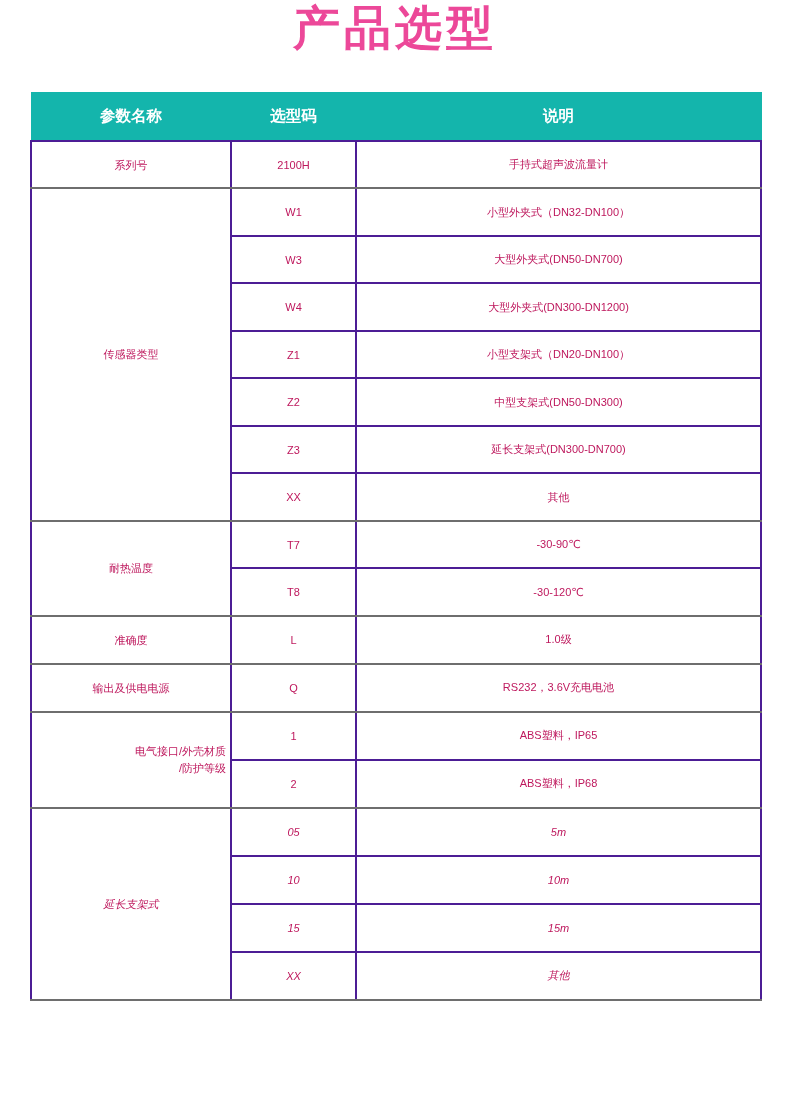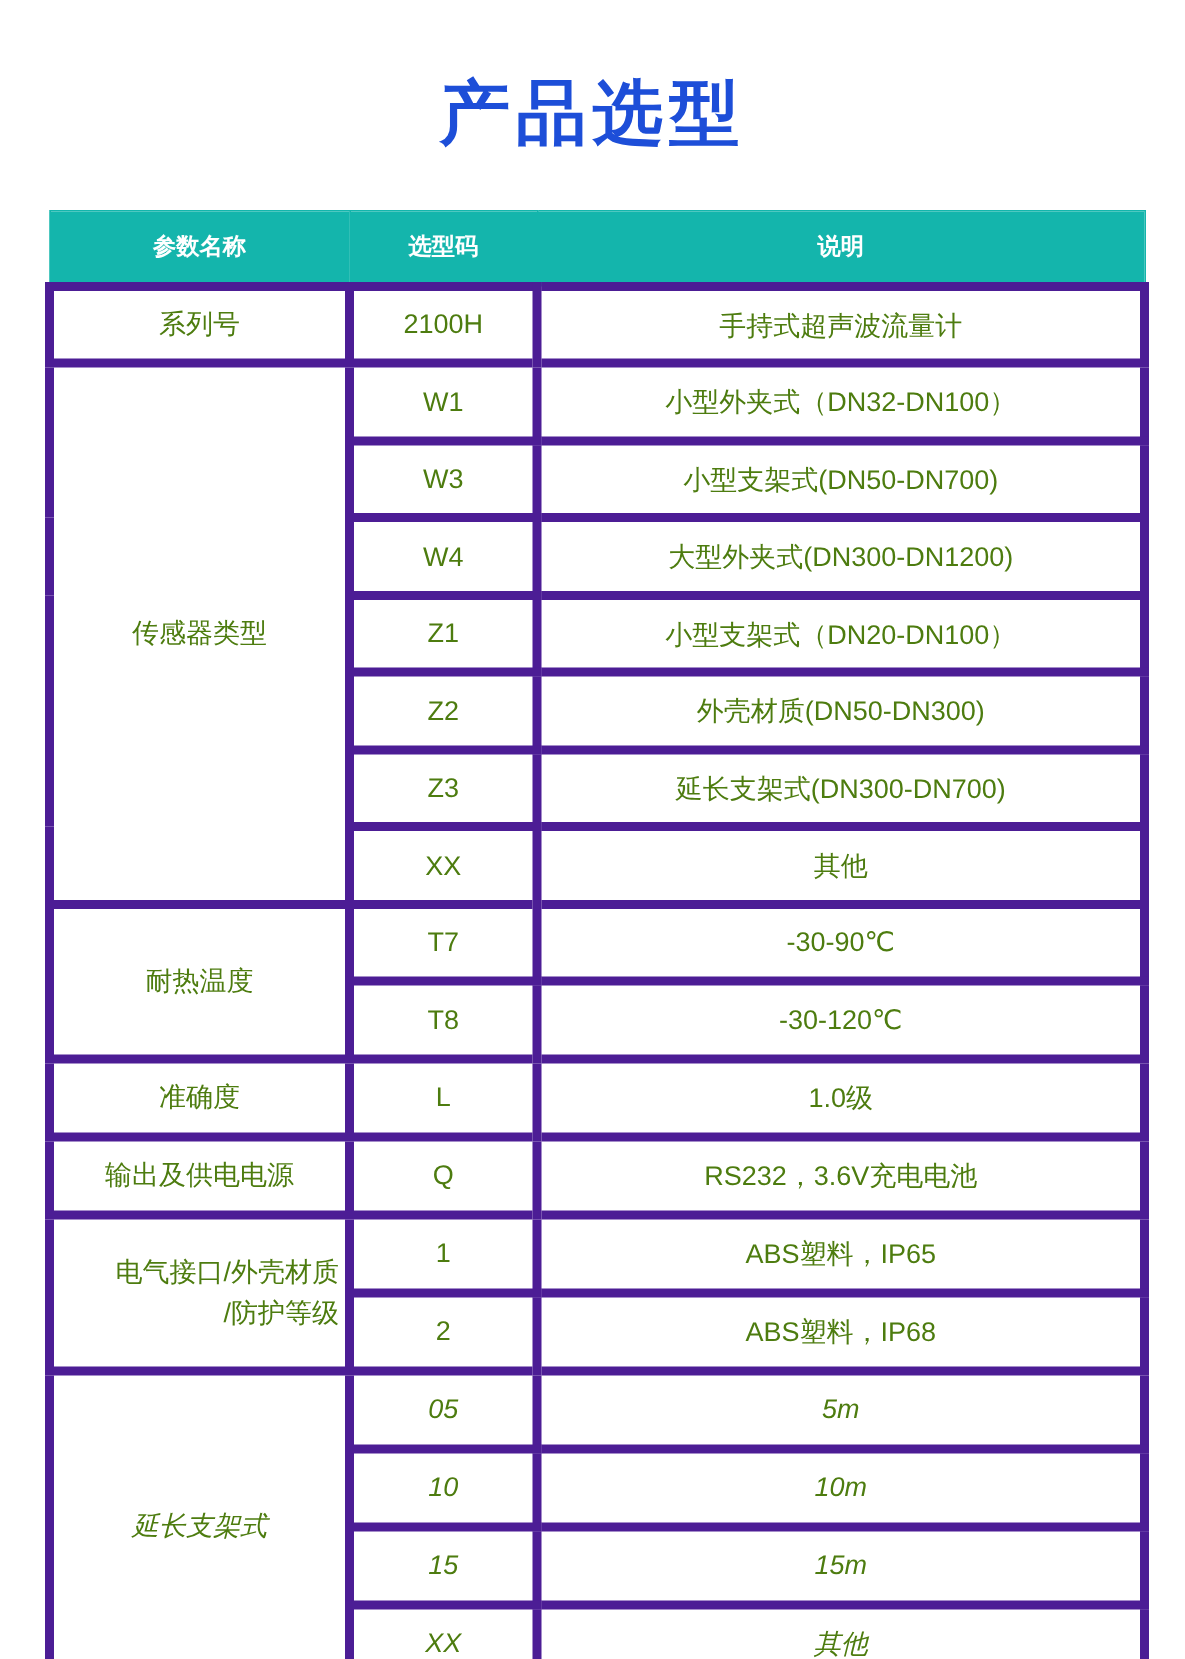--- a/index.html
+++ b/index.html
@@ -18,44 +18,43 @@
     width: 790px;
     height: 1106px;
     position: relative;
     box-sizing: border-box;
   }
   .page-title {
     text-align: center;
     font-size: 47px;
     font-weight: bold;
     letter-spacing: 4px;
-    color: #1d4ed8;
-    padding-top: 48px;
+    color: #ec4899;
     padding-bottom: 0;
     line-height: 1.2;
     font-family: "DejaVu Sans", "Liberation Sans", sans-serif;
   }
   .table-wrap {
     margin: 36px 30px 0 30px;
   }
   table.spec {
     width: 730px;
     border-collapse: collapse;
     table-layout: fixed;
   }
   table.spec col.c1 { width: 200px; }
   table.spec col.c2 { width: 125px; }
   table.spec col.c3 { width: 405px; }
 
   table.spec th, table.spec td {
-    border: 6px solid #4c1d95;
+    border: 2px solid #4c1d95;
     text-align: center;
     vertical-align: middle;
-    font-size: 18px;
-    color: #4d7c0f;
+    font-size: 11px;
+    color: #be185d;
     padding: 0 4px;
   }
   table.spec thead th {
     background: #14b5ac;
     color: #ffffff;
     font-weight: bold;
     height: 47px;
     border: 1px solid #14b5ac;
     font-size: 15.5px;
   }
@@ -109,33 +108,33 @@
           <td class="desc thick-bottom">手持式超声波流量计</td>
         </tr>
 
         <tr class="r-sensor">
           <td class="param thick-bottom" rowspan="7">传感器类型</td>
           <td class="code">W1</td>
           <td class="desc">小型外夹式（DN32-DN100）</td>
         </tr>
         <tr class="r-sensor">
           <td class="code">W3</td>
-          <td class="desc">小型支架式(DN50-DN700)</td>
+          <td class="desc">大型外夹式(DN50-DN700)</td>
         </tr>
         <tr class="r-sensor">
           <td class="code">W4</td>
           <td class="desc">大型外夹式(DN300-DN1200)</td>
         </tr>
         <tr class="r-sensor">
           <td class="code">Z1</td>
           <td class="desc">小型支架式（DN20-DN100）</td>
         </tr>
         <tr class="r-sensor">
           <td class="code">Z2</td>
-          <td class="desc">外壳材质(DN50-DN300)</td>
+          <td class="desc">中型支架式(DN50-DN300)</td>
         </tr>
         <tr class="r-sensor">
           <td class="code">Z3</td>
           <td class="desc">延长支架式(DN300-DN700)</td>
         </tr>
         <tr class="r-sensor">
           <td class="code thick-bottom">XX</td>
           <td class="desc thick-bottom">其他</td>
         </tr>
 

